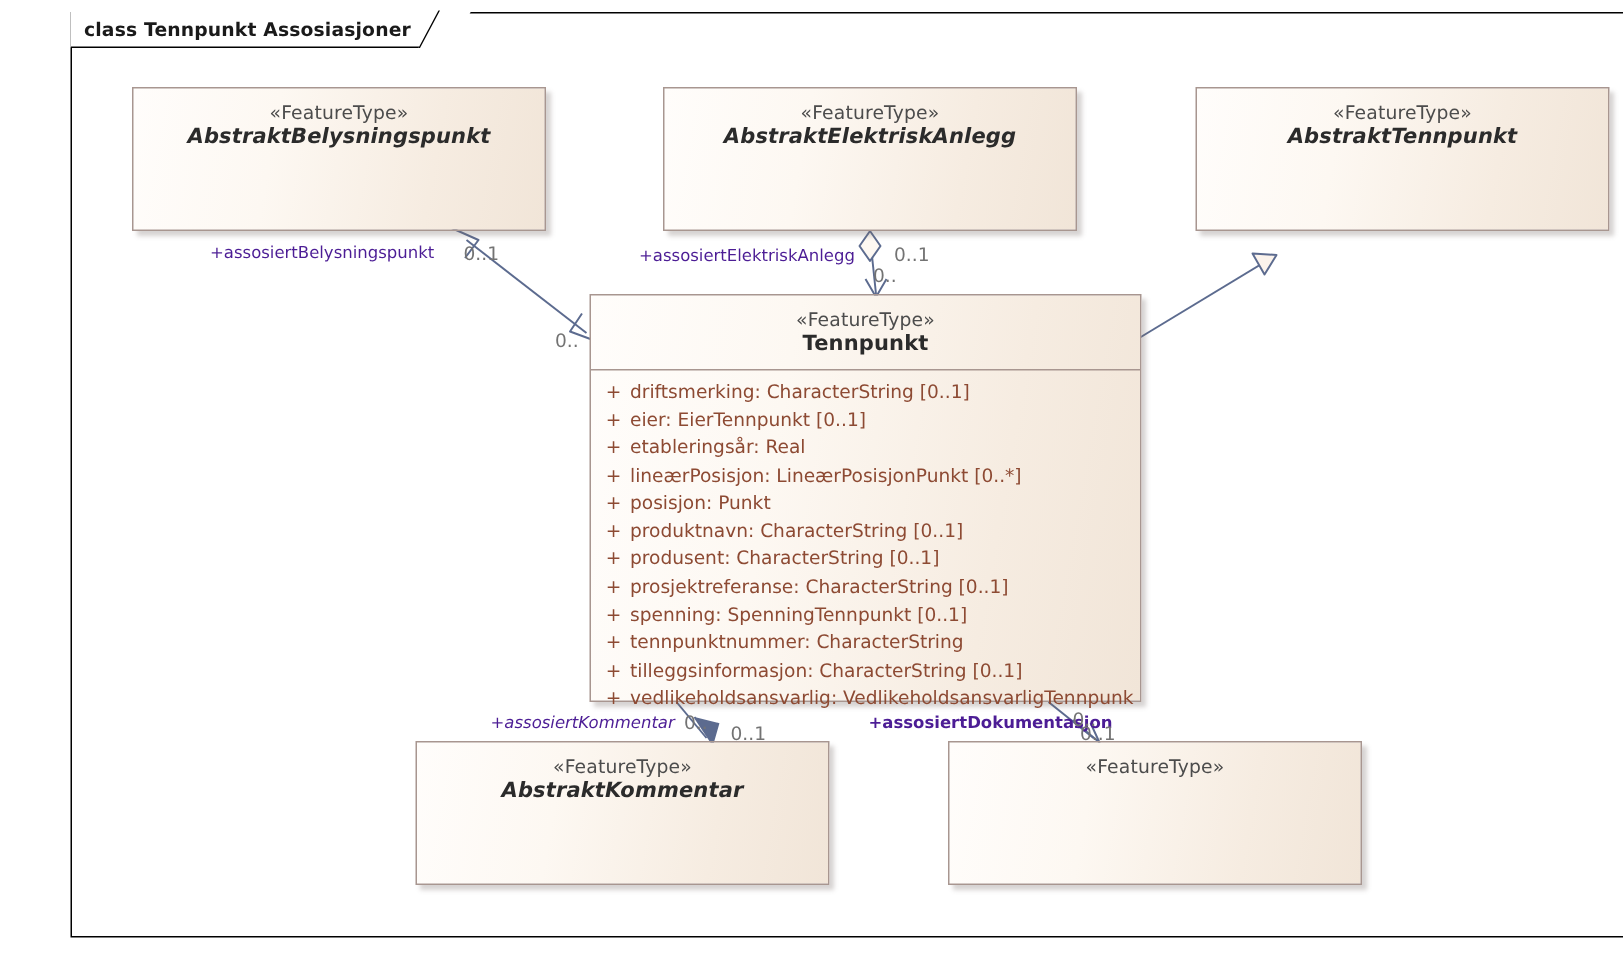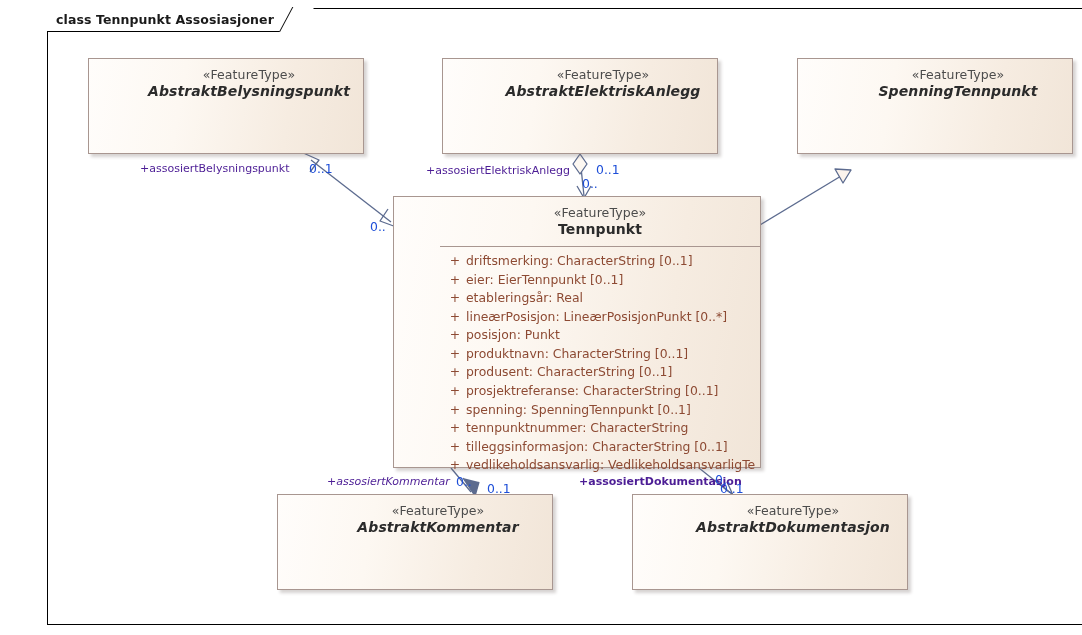--- a/index.html
+++ b/index.html
@@ -79,21 +79,20 @@
     pointer-events: none;
   }
 
   
   .uml-class {
     position: absolute;
     box-sizing: border-box;
     border: 1px solid #a89690;
     background: linear-gradient(100deg, #fffdfb 0%, #fdf8f2 34%, #f6ece1 72%, #f1e5d8 100%);
     box-shadow: 3px 3px 3px rgba(120,110,105,0.30);
-    padding-left: 46px;
   }
   .uml-header {
     padding-top: 8px;
     padding-bottom: 7px;
     text-align: center;
     line-height: 1.28;
   }
   .stereotype {
     font-size: 12.5px;
     color: #4c4c4c;
@@ -142,21 +141,21 @@
   .edge-label {
     position: absolute;
     font-size: 11px;
     color: #4c1d95;
     white-space: nowrap;
     line-height: 1;
   }
   .mult-label {
     position: absolute;
     font-size: 12.4px;
-    color: #1d4ed8;
+    color: #737373;
     white-space: nowrap;
     line-height: 1;
   }
 </style>
 </head>
 <body>
 
 <div id="canvas">
 
   <div class="frame-border"></div>
@@ -216,21 +215,21 @@
   <div class="uml-class" style="left:403px; top:58px; width:276px; height:96px;">
     <div class="uml-header">
       <span class="stereotype">«FeatureType»</span>
       <span class="class-name abstract">AbstraktElektriskAnlegg</span>
     </div>
   </div>
 
   <div class="uml-class" style="left:758px; top:58px; width:276px; height:96px;">
     <div class="uml-header">
       <span class="stereotype">«FeatureType»</span>
-      <span class="class-name abstract">SpenningTennpunkt</span>
+      <span class="class-name abstract">AbstraktTennpunkt</span>
     </div>
   </div>
 
   <div class="uml-class" style="left:354px; top:196px; width:368px; height:272px;">
     <div class="uml-header">
       <span class="stereotype">«FeatureType»</span>
       <span class="class-name">Tennpunkt</span>
     </div>
     <div class="uml-divider"></div>
     <div class="attr-list" id="tennpunkt-attrs">
@@ -288,21 +287,20 @@
   <div class="uml-class" style="left:238px; top:494px; width:276px; height:96px;">
     <div class="uml-header">
       <span class="stereotype">«FeatureType»</span>
       <span class="class-name abstract">AbstraktKommentar</span>
     </div>
   </div>
 
   <div class="uml-class" style="left:593px; top:494px; width:276px; height:96px;">
     <div class="uml-header">
       <span class="stereotype">«FeatureType»</span>
-      <span class="class-name abstract">AbstraktDokumentasjon</span>
     </div>
   </div>
 
   <div class="edge-label" style="left:101px; top:163px;">+assosiertBelysningspunkt</div>
   <div class="mult-label" style="left:270px; top:163px;">0..1</div>
   <div class="mult-label" style="left:331px; top:221px;">0..</div>
 
   <div class="edge-label" style="left:387px; top:165px;">+assosiertElektriskAnlegg</div>
   <div class="mult-label" style="left:557px; top:164px;">0..1</div>
   <div class="mult-label" style="left:543px; top:178px;">0..</div>

